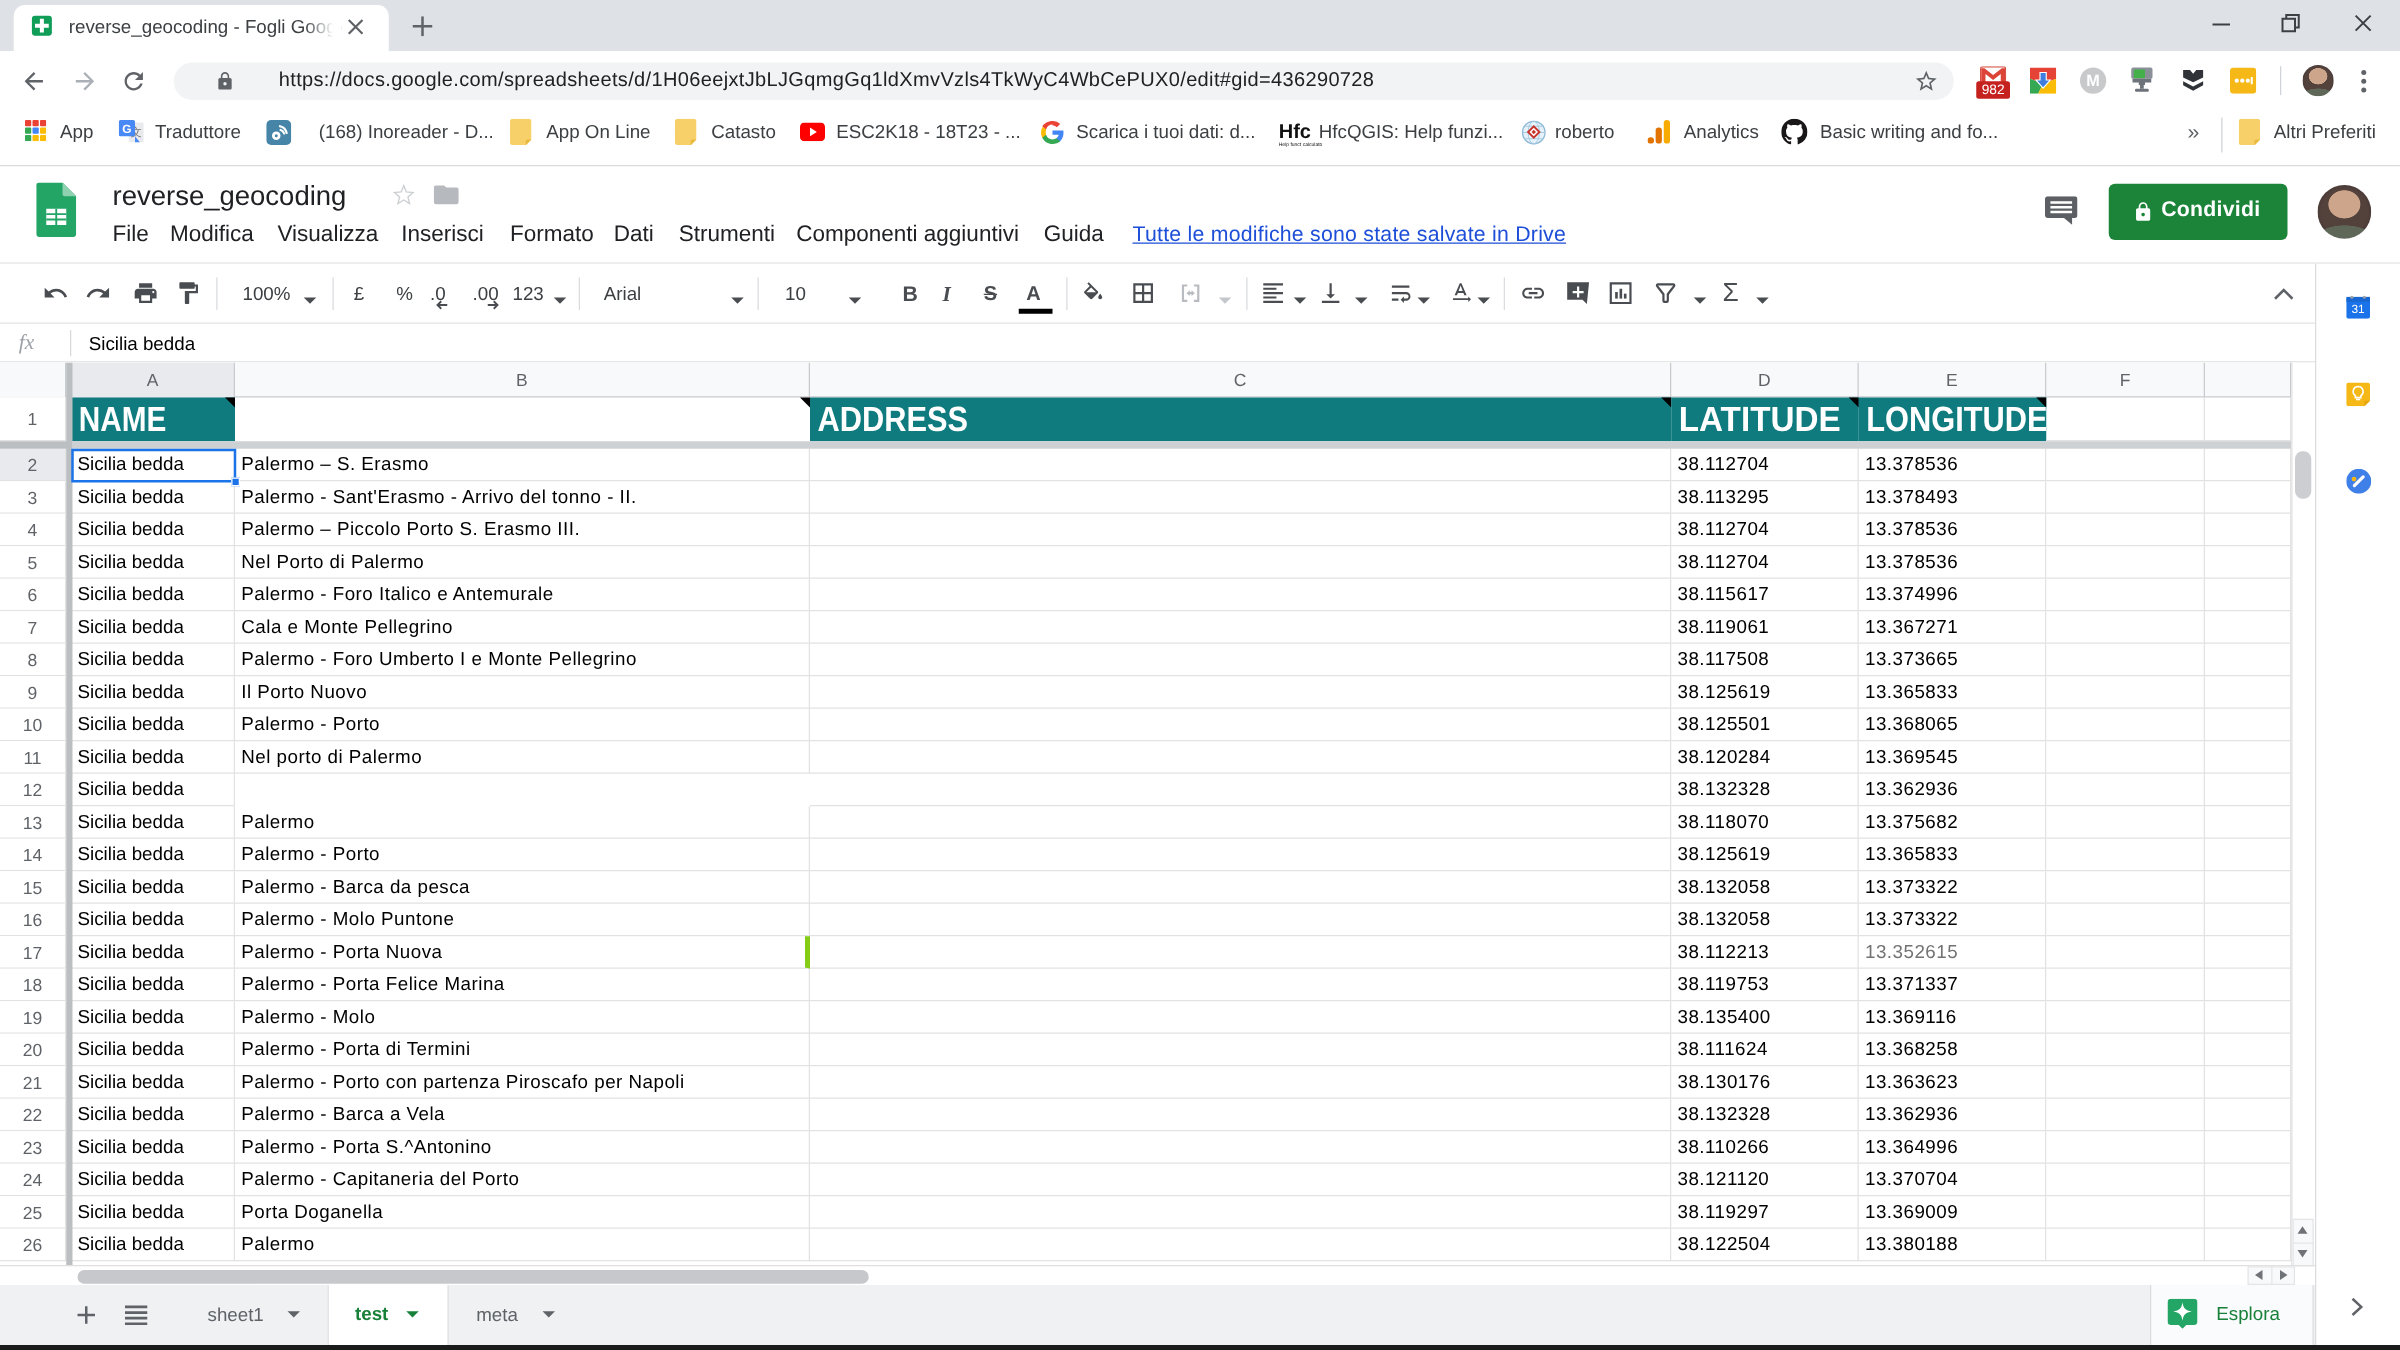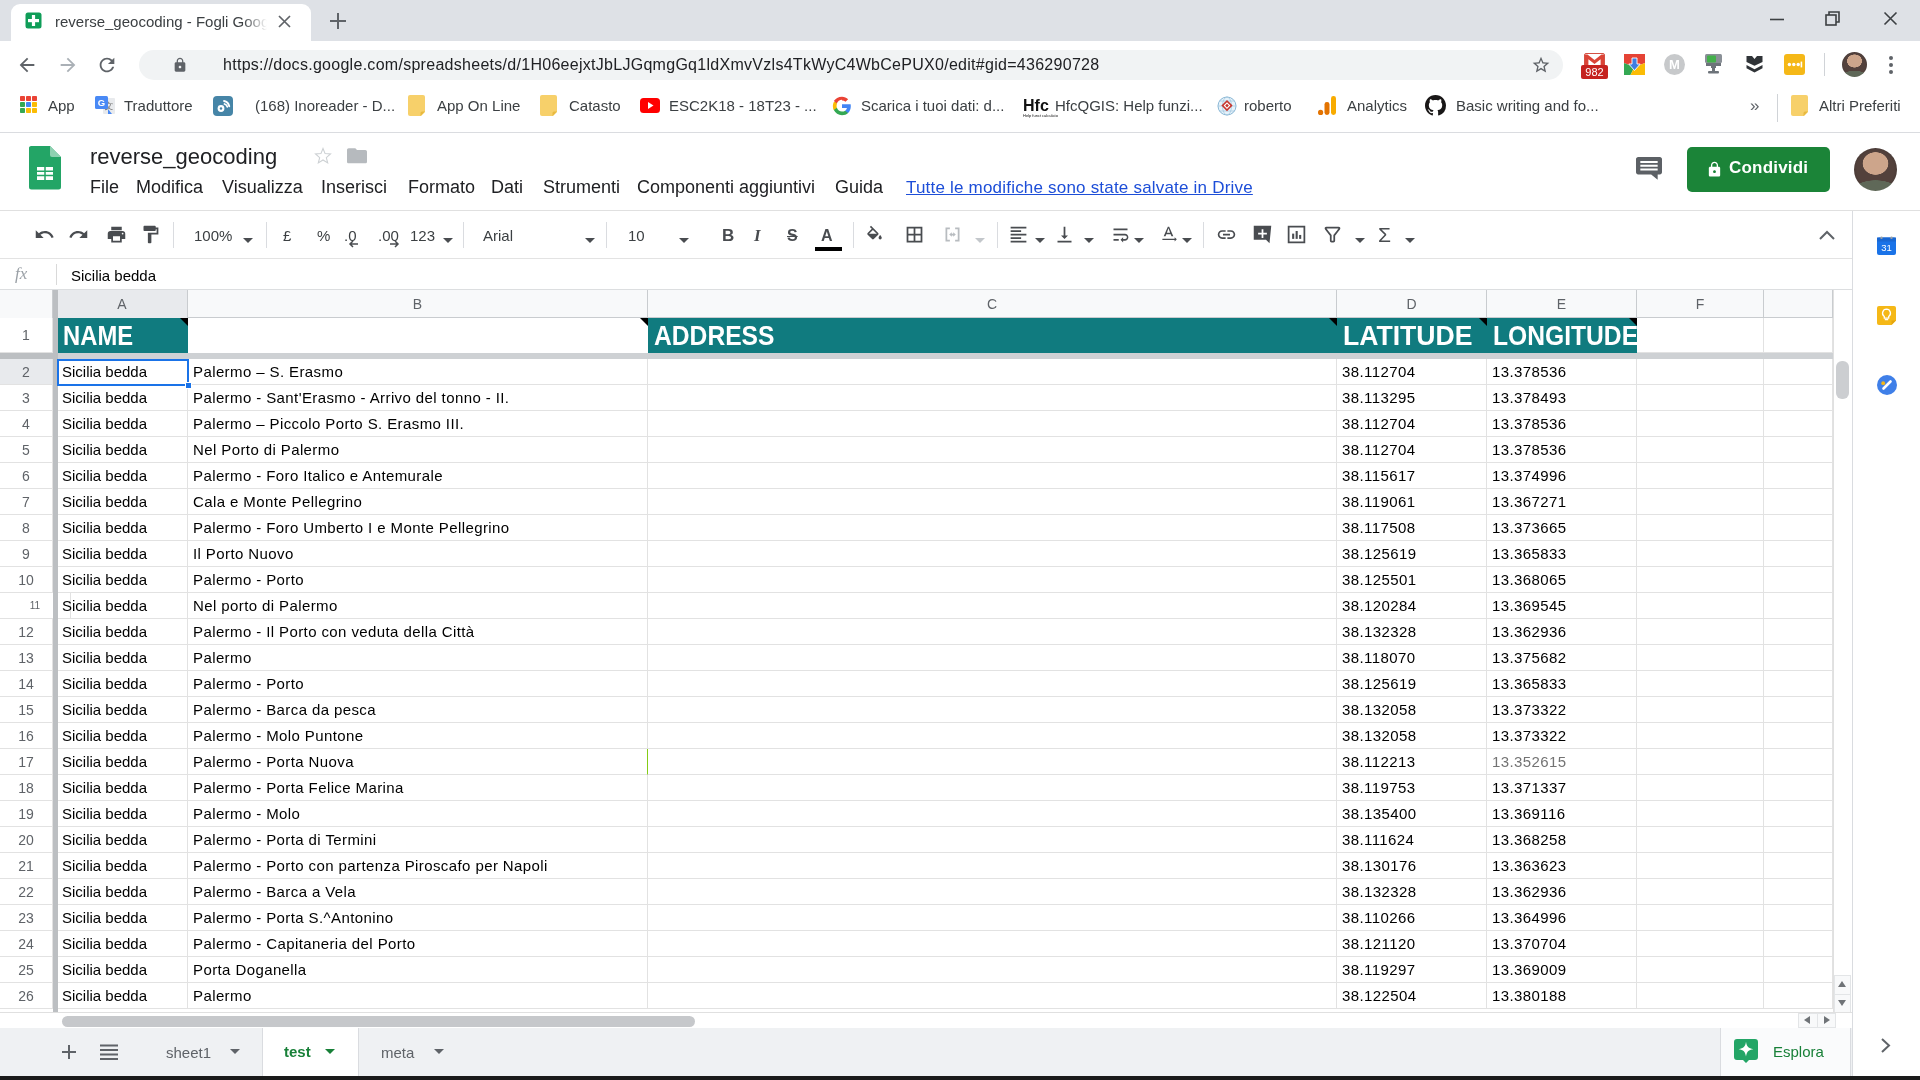--- a/index.html
+++ b/index.html
@@ -312,21 +312,21 @@
 <div class="ab" style="left:0;top:28px;width:53px;height:35px;background:#fff;border-right:1px solid #e2e2e2;border-bottom:1px solid #e2e2e2;color:#5f6368;font-size:14px;text-align:center;line-height:35px">1</div>
 <div class="ab" style="left:0;top:69px;width:53px;height:26px;border-right:1px solid #e2e2e2;border-bottom:1px solid #e2e2e2;color:#5f6368;font-size:14px;text-align:center;line-height:26px;background:#e8eaed">2</div>
 <div class="ab" style="left:0;top:95px;width:53px;height:26px;border-right:1px solid #e2e2e2;border-bottom:1px solid #e2e2e2;color:#5f6368;font-size:14px;text-align:center;line-height:26px;background:#fff">3</div>
 <div class="ab" style="left:0;top:121px;width:53px;height:26px;border-right:1px solid #e2e2e2;border-bottom:1px solid #e2e2e2;color:#5f6368;font-size:14px;text-align:center;line-height:26px;background:#fff">4</div>
 <div class="ab" style="left:0;top:147px;width:53px;height:26px;border-right:1px solid #e2e2e2;border-bottom:1px solid #e2e2e2;color:#5f6368;font-size:14px;text-align:center;line-height:26px;background:#fff">5</div>
 <div class="ab" style="left:0;top:173px;width:53px;height:26px;border-right:1px solid #e2e2e2;border-bottom:1px solid #e2e2e2;color:#5f6368;font-size:14px;text-align:center;line-height:26px;background:#fff">6</div>
 <div class="ab" style="left:0;top:199px;width:53px;height:26px;border-right:1px solid #e2e2e2;border-bottom:1px solid #e2e2e2;color:#5f6368;font-size:14px;text-align:center;line-height:26px;background:#fff">7</div>
 <div class="ab" style="left:0;top:225px;width:53px;height:26px;border-right:1px solid #e2e2e2;border-bottom:1px solid #e2e2e2;color:#5f6368;font-size:14px;text-align:center;line-height:26px;background:#fff">8</div>
 <div class="ab" style="left:0;top:251px;width:53px;height:26px;border-right:1px solid #e2e2e2;border-bottom:1px solid #e2e2e2;color:#5f6368;font-size:14px;text-align:center;line-height:26px;background:#fff">9</div>
 <div class="ab" style="left:0;top:277px;width:53px;height:26px;border-right:1px solid #e2e2e2;border-bottom:1px solid #e2e2e2;color:#5f6368;font-size:14px;text-align:center;line-height:26px;background:#fff">10</div>
-<div class="ab" style="left:0;top:303px;width:71px;height:26px;border-right:1px solid #e2e2e2;border-bottom:1px solid #e2e2e2;color:#5f6368;font-size:10px;text-align:center;line-height:26px;background:#fff">11</div>
+<div class="ab" style="left:0;top:303px;width:53px;height:26px;border-right:1px solid #e2e2e2;border-bottom:1px solid #e2e2e2;color:#5f6368;font-size:14px;text-align:center;line-height:26px;background:#fff">11</div>
 <div class="ab" style="left:0;top:329px;width:53px;height:26px;border-right:1px solid #e2e2e2;border-bottom:1px solid #e2e2e2;color:#5f6368;font-size:14px;text-align:center;line-height:26px;background:#fff">12</div>
 <div class="ab" style="left:0;top:355px;width:53px;height:26px;border-right:1px solid #e2e2e2;border-bottom:1px solid #e2e2e2;color:#5f6368;font-size:14px;text-align:center;line-height:26px;background:#fff">13</div>
 <div class="ab" style="left:0;top:381px;width:53px;height:26px;border-right:1px solid #e2e2e2;border-bottom:1px solid #e2e2e2;color:#5f6368;font-size:14px;text-align:center;line-height:26px;background:#fff">14</div>
 <div class="ab" style="left:0;top:407px;width:53px;height:26px;border-right:1px solid #e2e2e2;border-bottom:1px solid #e2e2e2;color:#5f6368;font-size:14px;text-align:center;line-height:26px;background:#fff">15</div>
 <div class="ab" style="left:0;top:433px;width:53px;height:26px;border-right:1px solid #e2e2e2;border-bottom:1px solid #e2e2e2;color:#5f6368;font-size:14px;text-align:center;line-height:26px;background:#fff">16</div>
 <div class="ab" style="left:0;top:459px;width:53px;height:26px;border-right:1px solid #e2e2e2;border-bottom:1px solid #e2e2e2;color:#5f6368;font-size:14px;text-align:center;line-height:26px;background:#fff">17</div>
 <div class="ab" style="left:0;top:485px;width:53px;height:26px;border-right:1px solid #e2e2e2;border-bottom:1px solid #e2e2e2;color:#5f6368;font-size:14px;text-align:center;line-height:26px;background:#fff">18</div>
 <div class="ab" style="left:0;top:511px;width:53px;height:26px;border-right:1px solid #e2e2e2;border-bottom:1px solid #e2e2e2;color:#5f6368;font-size:14px;text-align:center;line-height:26px;background:#fff">19</div>
 <div class="ab" style="left:0;top:537px;width:53px;height:26px;border-right:1px solid #e2e2e2;border-bottom:1px solid #e2e2e2;color:#5f6368;font-size:14px;text-align:center;line-height:26px;background:#fff">20</div>
 <div class="ab" style="left:0;top:563px;width:53px;height:26px;border-right:1px solid #e2e2e2;border-bottom:1px solid #e2e2e2;color:#5f6368;font-size:14px;text-align:center;line-height:26px;background:#fff">21</div>
@@ -410,21 +410,20 @@
 <div class="ab" style="left:1637px;top:277px;width:127px;height:26px;border-right:1px solid #e2e2e2;border-bottom:1px solid #e2e2e2;font-size:15px;color:#000;line-height:26px;padding-left:5px;white-space:nowrap;overflow:hidden"></div>
 <div class="ab" style="left:1764px;top:277px;width:69px;height:26px;border-right:1px solid #e2e2e2;border-bottom:1px solid #e2e2e2;font-size:15px;color:#000;line-height:26px;padding-left:5px;white-space:nowrap;overflow:hidden"></div>
 <div class="ab" style="left:57px;top:303px;width:131px;height:26px;border-right:1px solid #e2e2e2;border-bottom:1px solid #e2e2e2;font-size:15px;color:#000;line-height:26px;padding-left:5px;white-space:nowrap;overflow:hidden">Sicilia bedda</div>
 <div class="ab" style="left:188px;top:303px;width:460px;height:26px;border-right:1px solid #e2e2e2;border-bottom:1px solid #e2e2e2;font-size:15px;color:#000;line-height:26px;padding-left:5px;white-space:nowrap;overflow:visible;letter-spacing:0.4px">Nel porto di Palermo</div>
 <div class="ab" style="left:648px;top:303px;width:689px;height:26px;border-right:1px solid #e2e2e2;border-bottom:1px solid #e2e2e2;font-size:15px;color:#000;line-height:26px;padding-left:5px;white-space:nowrap;overflow:hidden"></div>
 <div class="ab" style="left:1337px;top:303px;width:150px;height:26px;border-right:1px solid #e2e2e2;border-bottom:1px solid #e2e2e2;font-size:15px;color:#000;line-height:26px;padding-left:5px;white-space:nowrap;overflow:hidden;letter-spacing:0.4px">38.120284</div>
 <div class="ab" style="left:1487px;top:303px;width:150px;height:26px;border-right:1px solid #e2e2e2;border-bottom:1px solid #e2e2e2;font-size:15px;color:#000;line-height:26px;padding-left:5px;white-space:nowrap;overflow:hidden;letter-spacing:0.4px">13.369545</div>
 <div class="ab" style="left:1637px;top:303px;width:127px;height:26px;border-right:1px solid #e2e2e2;border-bottom:1px solid #e2e2e2;font-size:15px;color:#000;line-height:26px;padding-left:5px;white-space:nowrap;overflow:hidden"></div>
 <div class="ab" style="left:1764px;top:303px;width:69px;height:26px;border-right:1px solid #e2e2e2;border-bottom:1px solid #e2e2e2;font-size:15px;color:#000;line-height:26px;padding-left:5px;white-space:nowrap;overflow:hidden"></div>
 <div class="ab" style="left:57px;top:329px;width:131px;height:26px;border-right:1px solid #e2e2e2;border-bottom:1px solid #e2e2e2;font-size:15px;color:#000;line-height:26px;padding-left:5px;white-space:nowrap;overflow:hidden">Sicilia bedda</div>
-<div class="ab" style="left:188px;top:329px;width:460px;height:26px;border-right:1px solid #e2e2e2;border-bottom:1px solid #e2e2e2;font-size:15px;color:#000;line-height:26px;padding-left:5px;white-space:nowrap;overflow:visible;letter-spacing:0.4px">Palermo - Il Porto con veduta della Città</div>
 <div class="ab" style="left:648px;top:329px;width:689px;height:26px;border-right:1px solid #e2e2e2;border-bottom:1px solid #e2e2e2;font-size:15px;color:#000;line-height:26px;padding-left:5px;white-space:nowrap;overflow:hidden"></div>
 <div class="ab" style="left:1337px;top:329px;width:150px;height:26px;border-right:1px solid #e2e2e2;border-bottom:1px solid #e2e2e2;font-size:15px;color:#000;line-height:26px;padding-left:5px;white-space:nowrap;overflow:hidden;letter-spacing:0.4px">38.132328</div>
 <div class="ab" style="left:1487px;top:329px;width:150px;height:26px;border-right:1px solid #e2e2e2;border-bottom:1px solid #e2e2e2;font-size:15px;color:#000;line-height:26px;padding-left:5px;white-space:nowrap;overflow:hidden;letter-spacing:0.4px">13.362936</div>
 <div class="ab" style="left:1637px;top:329px;width:127px;height:26px;border-right:1px solid #e2e2e2;border-bottom:1px solid #e2e2e2;font-size:15px;color:#000;line-height:26px;padding-left:5px;white-space:nowrap;overflow:hidden"></div>
 <div class="ab" style="left:1764px;top:329px;width:69px;height:26px;border-right:1px solid #e2e2e2;border-bottom:1px solid #e2e2e2;font-size:15px;color:#000;line-height:26px;padding-left:5px;white-space:nowrap;overflow:hidden"></div>
 <div class="ab" style="left:57px;top:355px;width:131px;height:26px;border-right:1px solid #e2e2e2;border-bottom:1px solid #e2e2e2;font-size:15px;color:#000;line-height:26px;padding-left:5px;white-space:nowrap;overflow:hidden">Sicilia bedda</div>
 <div class="ab" style="left:188px;top:355px;width:460px;height:26px;border-right:1px solid #e2e2e2;border-bottom:1px solid #e2e2e2;font-size:15px;color:#000;line-height:26px;padding-left:5px;white-space:nowrap;overflow:visible;letter-spacing:0.4px">Palermo</div>
 <div class="ab" style="left:648px;top:355px;width:689px;height:26px;border-right:1px solid #e2e2e2;border-bottom:1px solid #e2e2e2;font-size:15px;color:#000;line-height:26px;padding-left:5px;white-space:nowrap;overflow:hidden"></div>
 <div class="ab" style="left:1337px;top:355px;width:150px;height:26px;border-right:1px solid #e2e2e2;border-bottom:1px solid #e2e2e2;font-size:15px;color:#000;line-height:26px;padding-left:5px;white-space:nowrap;overflow:hidden;letter-spacing:0.4px">38.118070</div>
 <div class="ab" style="left:1487px;top:355px;width:150px;height:26px;border-right:1px solid #e2e2e2;border-bottom:1px solid #e2e2e2;font-size:15px;color:#000;line-height:26px;padding-left:5px;white-space:nowrap;overflow:hidden;letter-spacing:0.4px">13.375682</div>
@@ -445,21 +444,21 @@
 <div class="ab" style="left:1637px;top:407px;width:127px;height:26px;border-right:1px solid #e2e2e2;border-bottom:1px solid #e2e2e2;font-size:15px;color:#000;line-height:26px;padding-left:5px;white-space:nowrap;overflow:hidden"></div>
 <div class="ab" style="left:1764px;top:407px;width:69px;height:26px;border-right:1px solid #e2e2e2;border-bottom:1px solid #e2e2e2;font-size:15px;color:#000;line-height:26px;padding-left:5px;white-space:nowrap;overflow:hidden"></div>
 <div class="ab" style="left:57px;top:433px;width:131px;height:26px;border-right:1px solid #e2e2e2;border-bottom:1px solid #e2e2e2;font-size:15px;color:#000;line-height:26px;padding-left:5px;white-space:nowrap;overflow:hidden">Sicilia bedda</div>
 <div class="ab" style="left:188px;top:433px;width:460px;height:26px;border-right:1px solid #e2e2e2;border-bottom:1px solid #e2e2e2;font-size:15px;color:#000;line-height:26px;padding-left:5px;white-space:nowrap;overflow:visible;letter-spacing:0.4px">Palermo - Molo Puntone</div>
 <div class="ab" style="left:648px;top:433px;width:689px;height:26px;border-right:1px solid #e2e2e2;border-bottom:1px solid #e2e2e2;font-size:15px;color:#000;line-height:26px;padding-left:5px;white-space:nowrap;overflow:hidden"></div>
 <div class="ab" style="left:1337px;top:433px;width:150px;height:26px;border-right:1px solid #e2e2e2;border-bottom:1px solid #e2e2e2;font-size:15px;color:#000;line-height:26px;padding-left:5px;white-space:nowrap;overflow:hidden;letter-spacing:0.4px">38.132058</div>
 <div class="ab" style="left:1487px;top:433px;width:150px;height:26px;border-right:1px solid #e2e2e2;border-bottom:1px solid #e2e2e2;font-size:15px;color:#000;line-height:26px;padding-left:5px;white-space:nowrap;overflow:hidden;letter-spacing:0.4px">13.373322</div>
 <div class="ab" style="left:1637px;top:433px;width:127px;height:26px;border-right:1px solid #e2e2e2;border-bottom:1px solid #e2e2e2;font-size:15px;color:#000;line-height:26px;padding-left:5px;white-space:nowrap;overflow:hidden"></div>
 <div class="ab" style="left:1764px;top:433px;width:69px;height:26px;border-right:1px solid #e2e2e2;border-bottom:1px solid #e2e2e2;font-size:15px;color:#000;line-height:26px;padding-left:5px;white-space:nowrap;overflow:hidden"></div>
 <div class="ab" style="left:57px;top:459px;width:131px;height:26px;border-right:1px solid #e2e2e2;border-bottom:1px solid #e2e2e2;font-size:15px;color:#000;line-height:26px;padding-left:5px;white-space:nowrap;overflow:hidden">Sicilia bedda</div>
-<div class="ab" style="left:188px;top:459px;width:460px;height:26px;border-right:1px solid #84cc16;border-bottom:1px solid #e2e2e2;font-size:15px;color:#000;line-height:26px;padding-left:5px;white-space:nowrap;overflow:visible;letter-spacing:0.4px">Palermo - Porta Nuova</div>
+<div class="ab" style="left:188px;top:459px;width:460px;height:26px;border-right:4px solid #84cc16;border-bottom:1px solid #e2e2e2;font-size:15px;color:#000;line-height:26px;padding-left:5px;white-space:nowrap;overflow:visible;letter-spacing:0.4px">Palermo - Porta Nuova</div>
 <div class="ab" style="left:648px;top:459px;width:689px;height:26px;border-right:1px solid #e2e2e2;border-bottom:1px solid #e2e2e2;font-size:15px;color:#000;line-height:26px;padding-left:5px;white-space:nowrap;overflow:hidden"></div>
 <div class="ab" style="left:1337px;top:459px;width:150px;height:26px;border-right:1px solid #e2e2e2;border-bottom:1px solid #e2e2e2;font-size:15px;color:#000;line-height:26px;padding-left:5px;white-space:nowrap;overflow:hidden;letter-spacing:0.4px">38.112213</div>
 <div class="ab" style="left:1487px;top:459px;width:150px;height:26px;border-right:1px solid #e2e2e2;border-bottom:1px solid #e2e2e2;font-size:15px;color:#737373;line-height:26px;padding-left:5px;white-space:nowrap;overflow:hidden;letter-spacing:0.4px">13.352615</div>
 <div class="ab" style="left:1637px;top:459px;width:127px;height:26px;border-right:1px solid #e2e2e2;border-bottom:1px solid #e2e2e2;font-size:15px;color:#000;line-height:26px;padding-left:5px;white-space:nowrap;overflow:hidden"></div>
 <div class="ab" style="left:1764px;top:459px;width:69px;height:26px;border-right:1px solid #e2e2e2;border-bottom:1px solid #e2e2e2;font-size:15px;color:#000;line-height:26px;padding-left:5px;white-space:nowrap;overflow:hidden"></div>
 <div class="ab" style="left:57px;top:485px;width:131px;height:26px;border-right:1px solid #e2e2e2;border-bottom:1px solid #e2e2e2;font-size:15px;color:#000;line-height:26px;padding-left:5px;white-space:nowrap;overflow:hidden">Sicilia bedda</div>
 <div class="ab" style="left:188px;top:485px;width:460px;height:26px;border-right:1px solid #e2e2e2;border-bottom:1px solid #e2e2e2;font-size:15px;color:#000;line-height:26px;padding-left:5px;white-space:nowrap;overflow:visible;letter-spacing:0.4px">Palermo - Porta Felice Marina</div>
 <div class="ab" style="left:648px;top:485px;width:689px;height:26px;border-right:1px solid #e2e2e2;border-bottom:1px solid #e2e2e2;font-size:15px;color:#000;line-height:26px;padding-left:5px;white-space:nowrap;overflow:hidden"></div>
 <div class="ab" style="left:1337px;top:485px;width:150px;height:26px;border-right:1px solid #e2e2e2;border-bottom:1px solid #e2e2e2;font-size:15px;color:#000;line-height:26px;padding-left:5px;white-space:nowrap;overflow:hidden;letter-spacing:0.4px">38.119753</div>
 <div class="ab" style="left:1487px;top:485px;width:150px;height:26px;border-right:1px solid #e2e2e2;border-bottom:1px solid #e2e2e2;font-size:15px;color:#000;line-height:26px;padding-left:5px;white-space:nowrap;overflow:hidden;letter-spacing:0.4px">13.371337</div>

